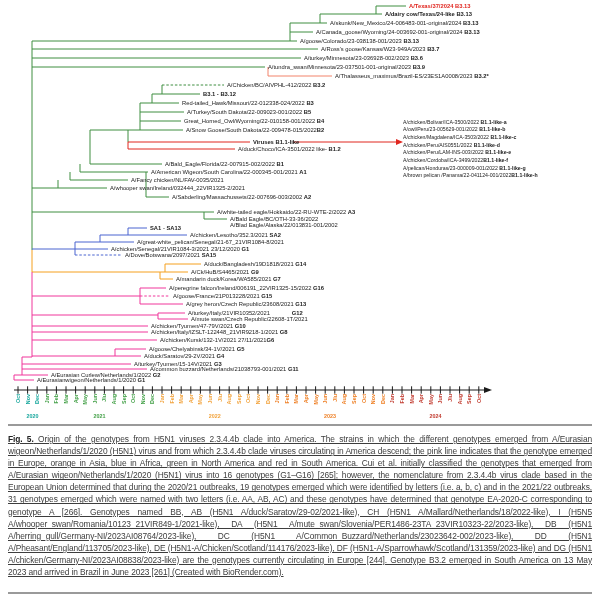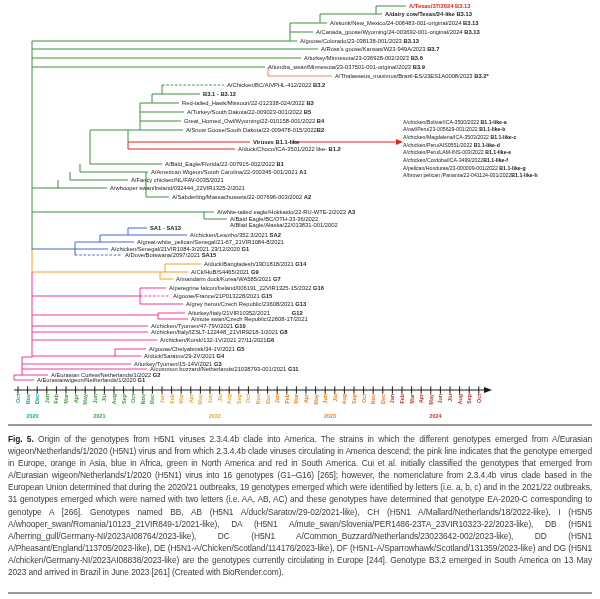--- a/index.html
+++ b/index.html
@@ -11,21 +11,21 @@
   .taxon{position:absolute;font-size:5.8px;line-height:6px;color:#1c1c1c;white-space:nowrap;}
   .taxon .bd{font-weight:bold;}
   .taxon.red{color:#e0261f;font-weight:bold;}
   .b11{position:absolute;font-size:5.2px;line-height:6px;color:#1c1c1c;white-space:nowrap;}
   .b11 .bd{font-weight:bold;}
   .month{position:absolute;width:22px;height:6px;font-size:5.4px;font-weight:600;
          text-align:right;transform:rotate(-90deg);white-space:nowrap;}
   .year{position:absolute;width:26px;font-size:5.4px;font-weight:bold;text-align:center;}
   .rule{position:absolute;left:8px;width:584px;height:2px;background:#9a9a9a;}
   #caption{position:absolute;left:8px;top:433px;width:584px;text-align:justify;
-           font-size:8.4px;line-height:12.1px;letter-spacing:-0.1px;color:#3d3d3d;}
+           font-size:8.4px;line-height:12.1px;letter-spacing:-0.1px;color:#3d3d3d;text-decoration:underline;}
   #caption .lead{font-weight:bold;color:#222;}
 </style>
 </head>
 <body>
 
 <div id="fig">
 
   <svg id="branches" width="600" height="432" viewBox="0 0 600 432">
     <g stroke="#3e8e41">
       <line x1="32" y1="41" x2="32" y2="250"></line>

